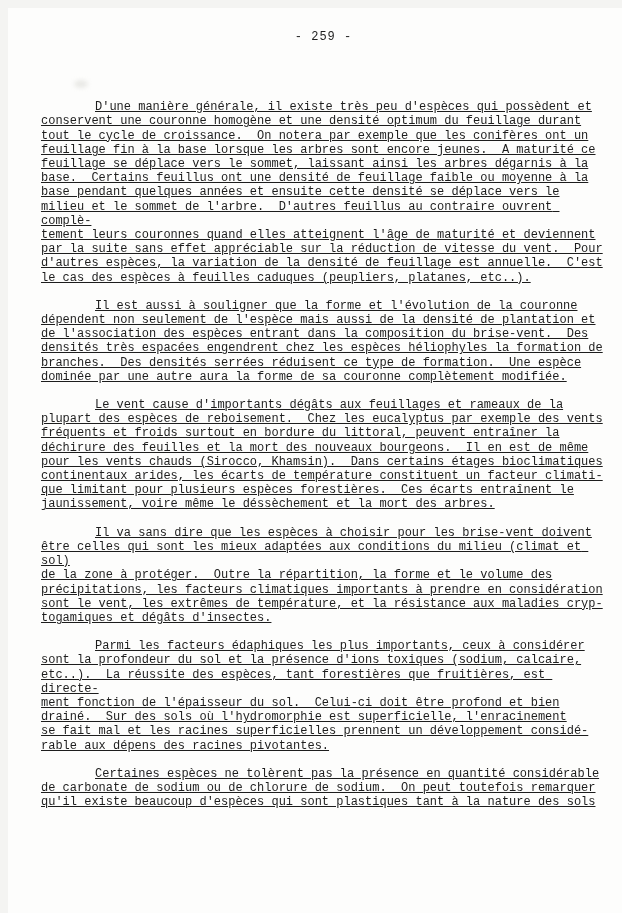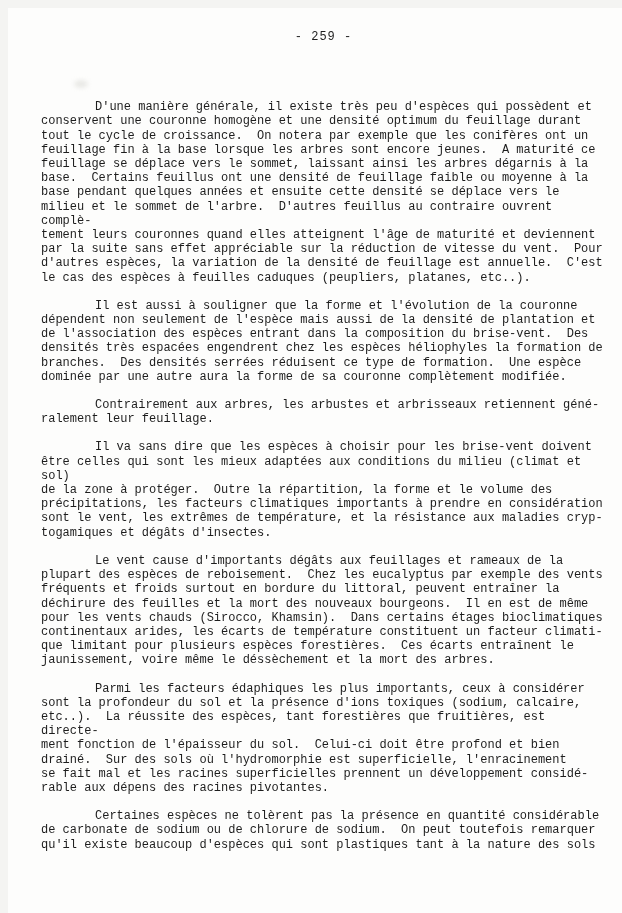--- a/index.html
+++ b/index.html
@@ -24,20 +24,21 @@
   }
   .page-number {
     text-align: center;
     letter-spacing: 1px;
     margin-bottom: 56px;
   }
   .para {
     white-space: pre-wrap;
     text-indent: 54px;
     margin: 0 0 14px 0;
+    text-decoration: underline;
   }
   .section-heading {
     margin: 0 0 14px 0;
     white-space: nowrap;
   }
   .sec-num {
     display: inline-block;
     margin-right: 48px;
   }
   .sec-title {
@@ -79,40 +80,38 @@
 d'autres espèces, la variation de la densité de feuillage est annuelle.  C'est
 le cas des espèces à feuilles caduques (peupliers, platanes, etc..).</div>
 
   <div class="para">Il est aussi à souligner que la forme et l'évolution de la couronne
 dépendent non seulement de l'espèce mais aussi de la densité de plantation et
 de l'association des espèces entrant dans la composition du brise-vent.  Des
 densités très espacées engendrent chez les espèces héliophyles la formation de
 branches.  Des densités serrées réduisent ce type de formation.  Une espèce
 dominée par une autre aura la forme de sa couronne complètement modifiée.</div>
 
-  <div class="para">Contrairement aux arbres, les arbustes et arbrisseaux retiennent géné-
-ralement leur feuillage.</div>
 
 
-
-  <div class="para">Il va sans dire que les espèces à choisir pour les brise-vent doivent
-être celles qui sont les mieux adaptées aux conditions du milieu (climat et sol)
-de la zone à protéger.  Outre la répartition, la forme et le volume des
-précipitations, les facteurs climatiques importants à prendre en considération
-sont le vent, les extrêmes de température, et la résistance aux maladies cryp-
-togamiques et dégâts d'insectes.</div>
 
   <div class="para">Le vent cause d'importants dégâts aux feuillages et rameaux de la
 plupart des espèces de reboisement.  Chez les eucalyptus par exemple des vents
 fréquents et froids surtout en bordure du littoral, peuvent entraîner la
 déchirure des feuilles et la mort des nouveaux bourgeons.  Il en est de même
 pour les vents chauds (Sirocco, Khamsin).  Dans certains étages bioclimatiques
 continentaux arides, les écarts de température constituent un facteur climati-
 que limitant pour plusieurs espèces forestières.  Ces écarts entraînent le
 jaunissement, voire même le déssèchement et la mort des arbres.</div>
+
+  <div class="para">Il va sans dire que les espèces à choisir pour les brise-vent doivent
+être celles qui sont les mieux adaptées aux conditions du milieu (climat et sol)
+de la zone à protéger.  Outre la répartition, la forme et le volume des
+précipitations, les facteurs climatiques importants à prendre en considération
+sont le vent, les extrêmes de température, et la résistance aux maladies cryp-
+togamiques et dégâts d'insectes.</div>
 
   <div class="para">Parmi les facteurs édaphiques les plus importants, ceux à considérer
 sont la profondeur du sol et la présence d'ions toxiques (sodium, calcaire,
 etc..).  La réussite des espèces, tant forestières que fruitières, est directe-
 ment fonction de l'épaisseur du sol.  Celui-ci doit être profond et bien
 drainé.  Sur des sols où l'hydromorphie est superficielle, l'enracinement
 se fait mal et les racines superficielles prennent un développement considé-
 rable aux dépens des racines pivotantes.</div>
 
   <div class="para">Certaines espèces ne tolèrent pas la présence en quantité considérable

